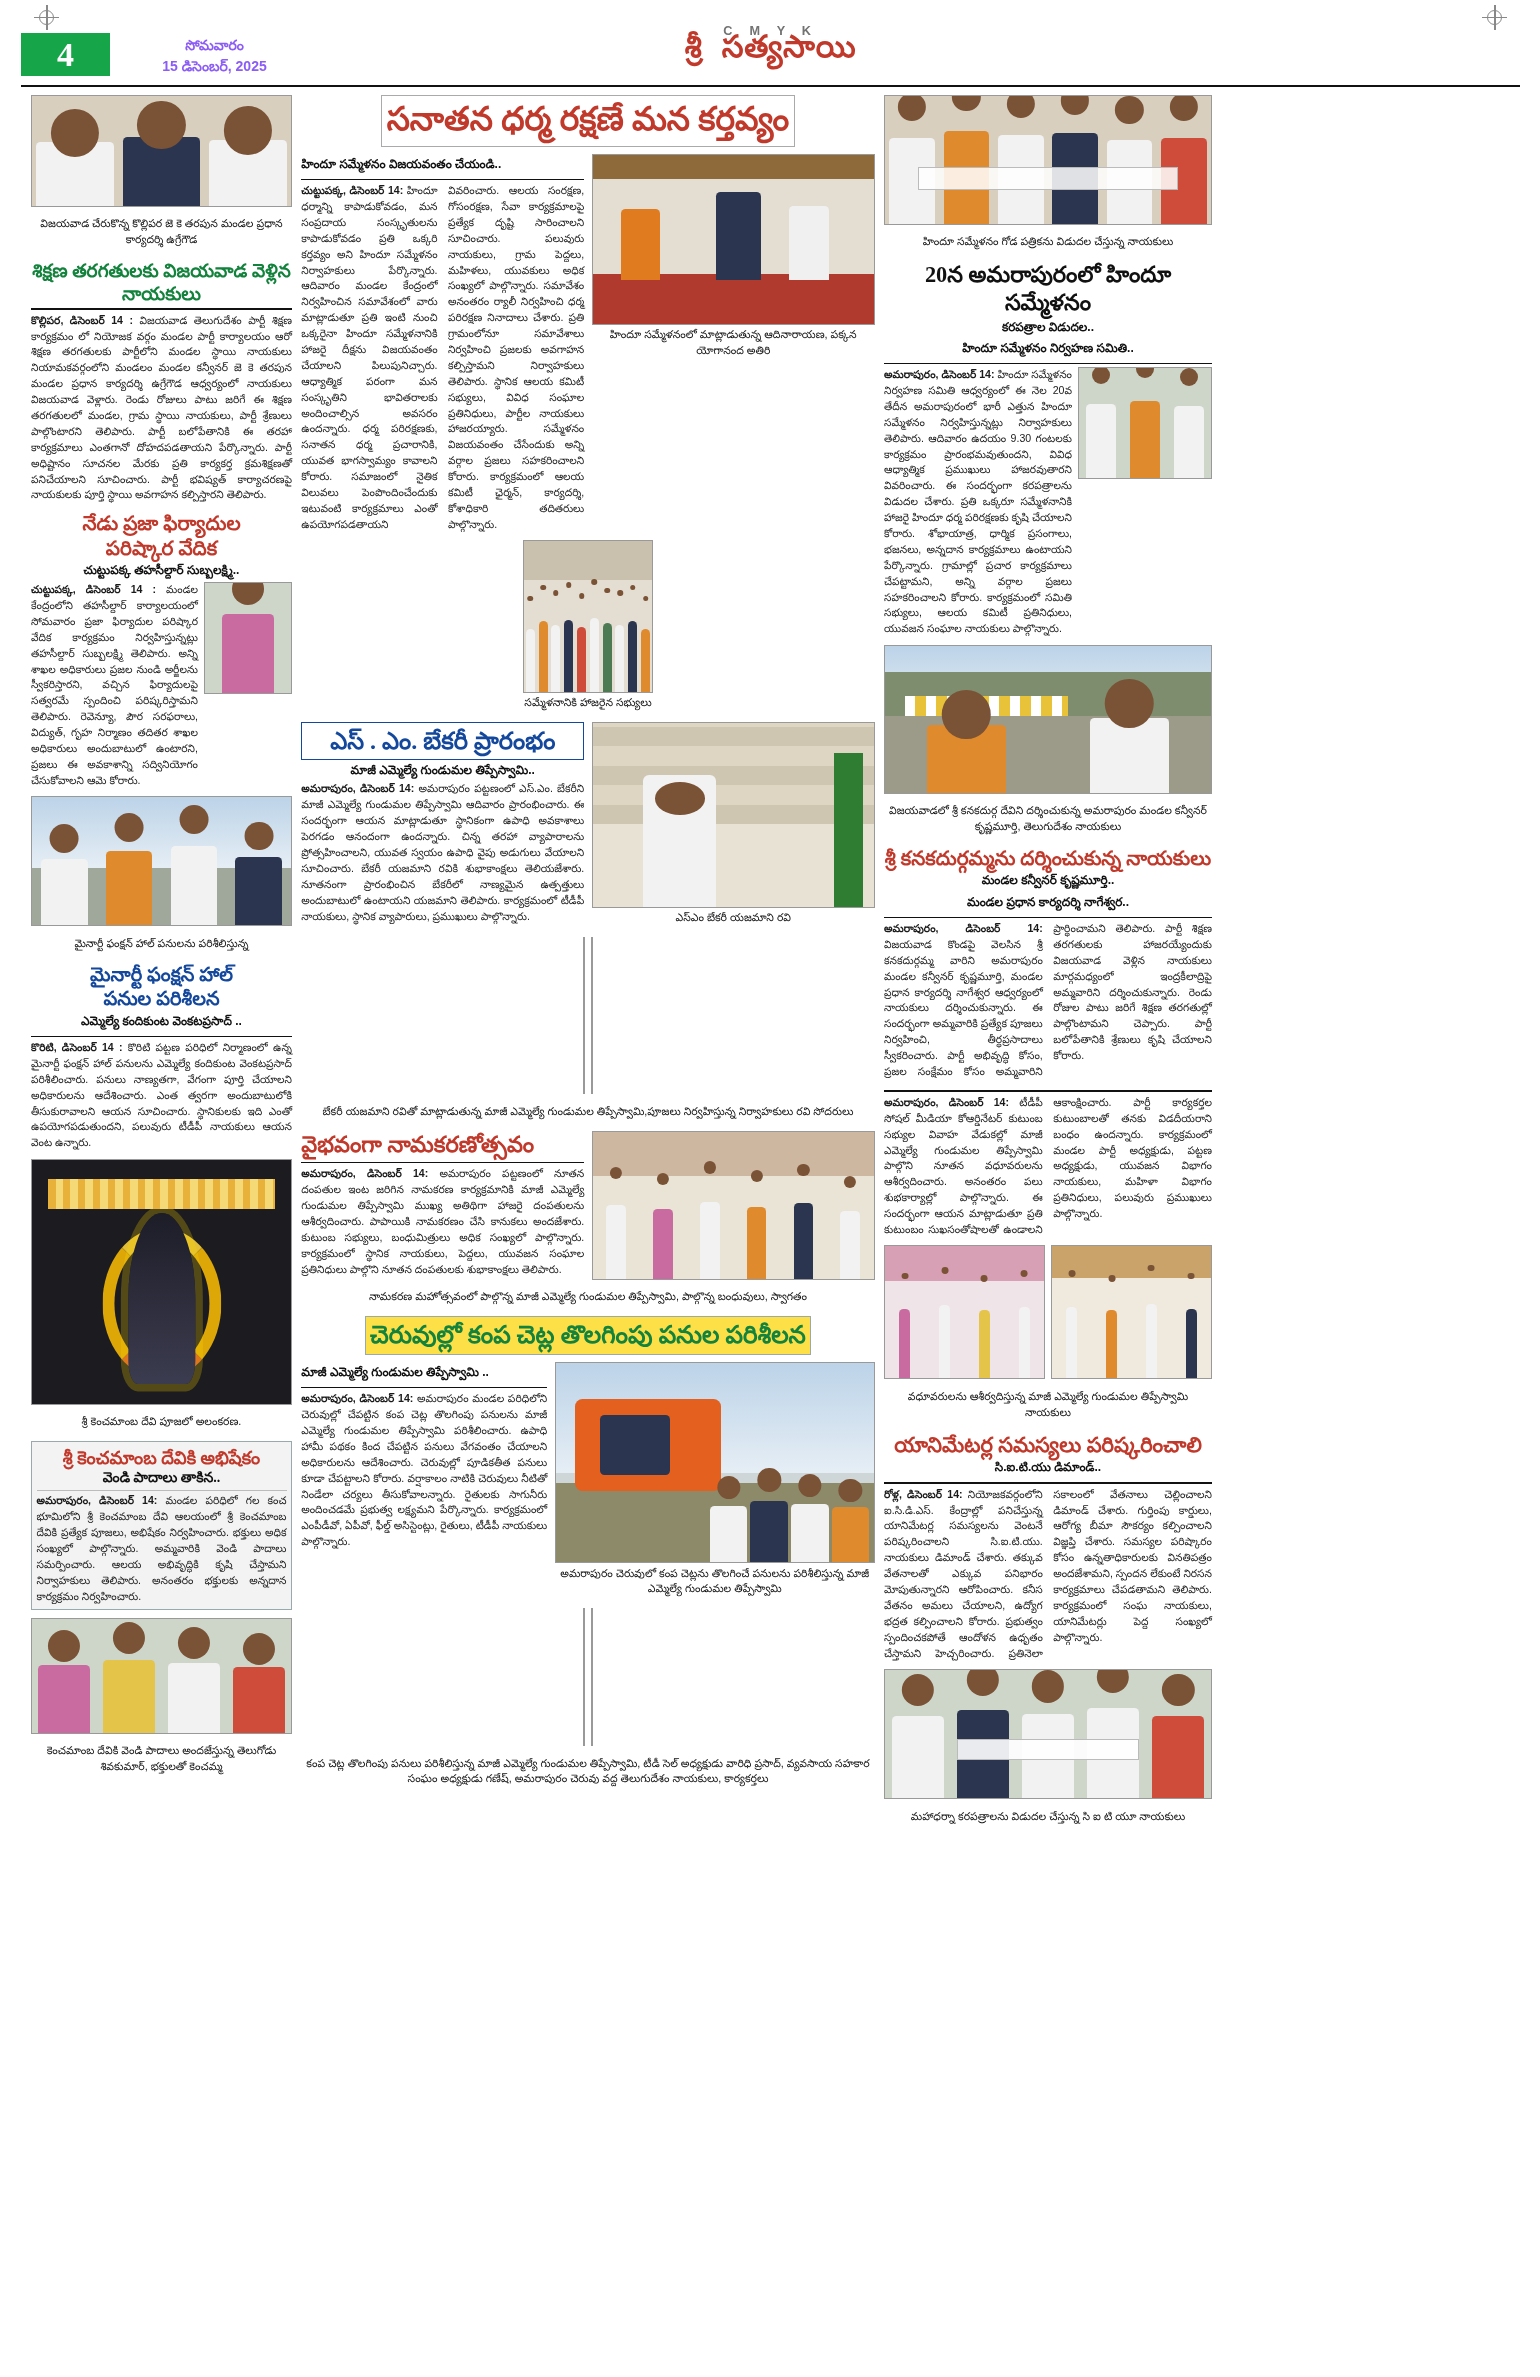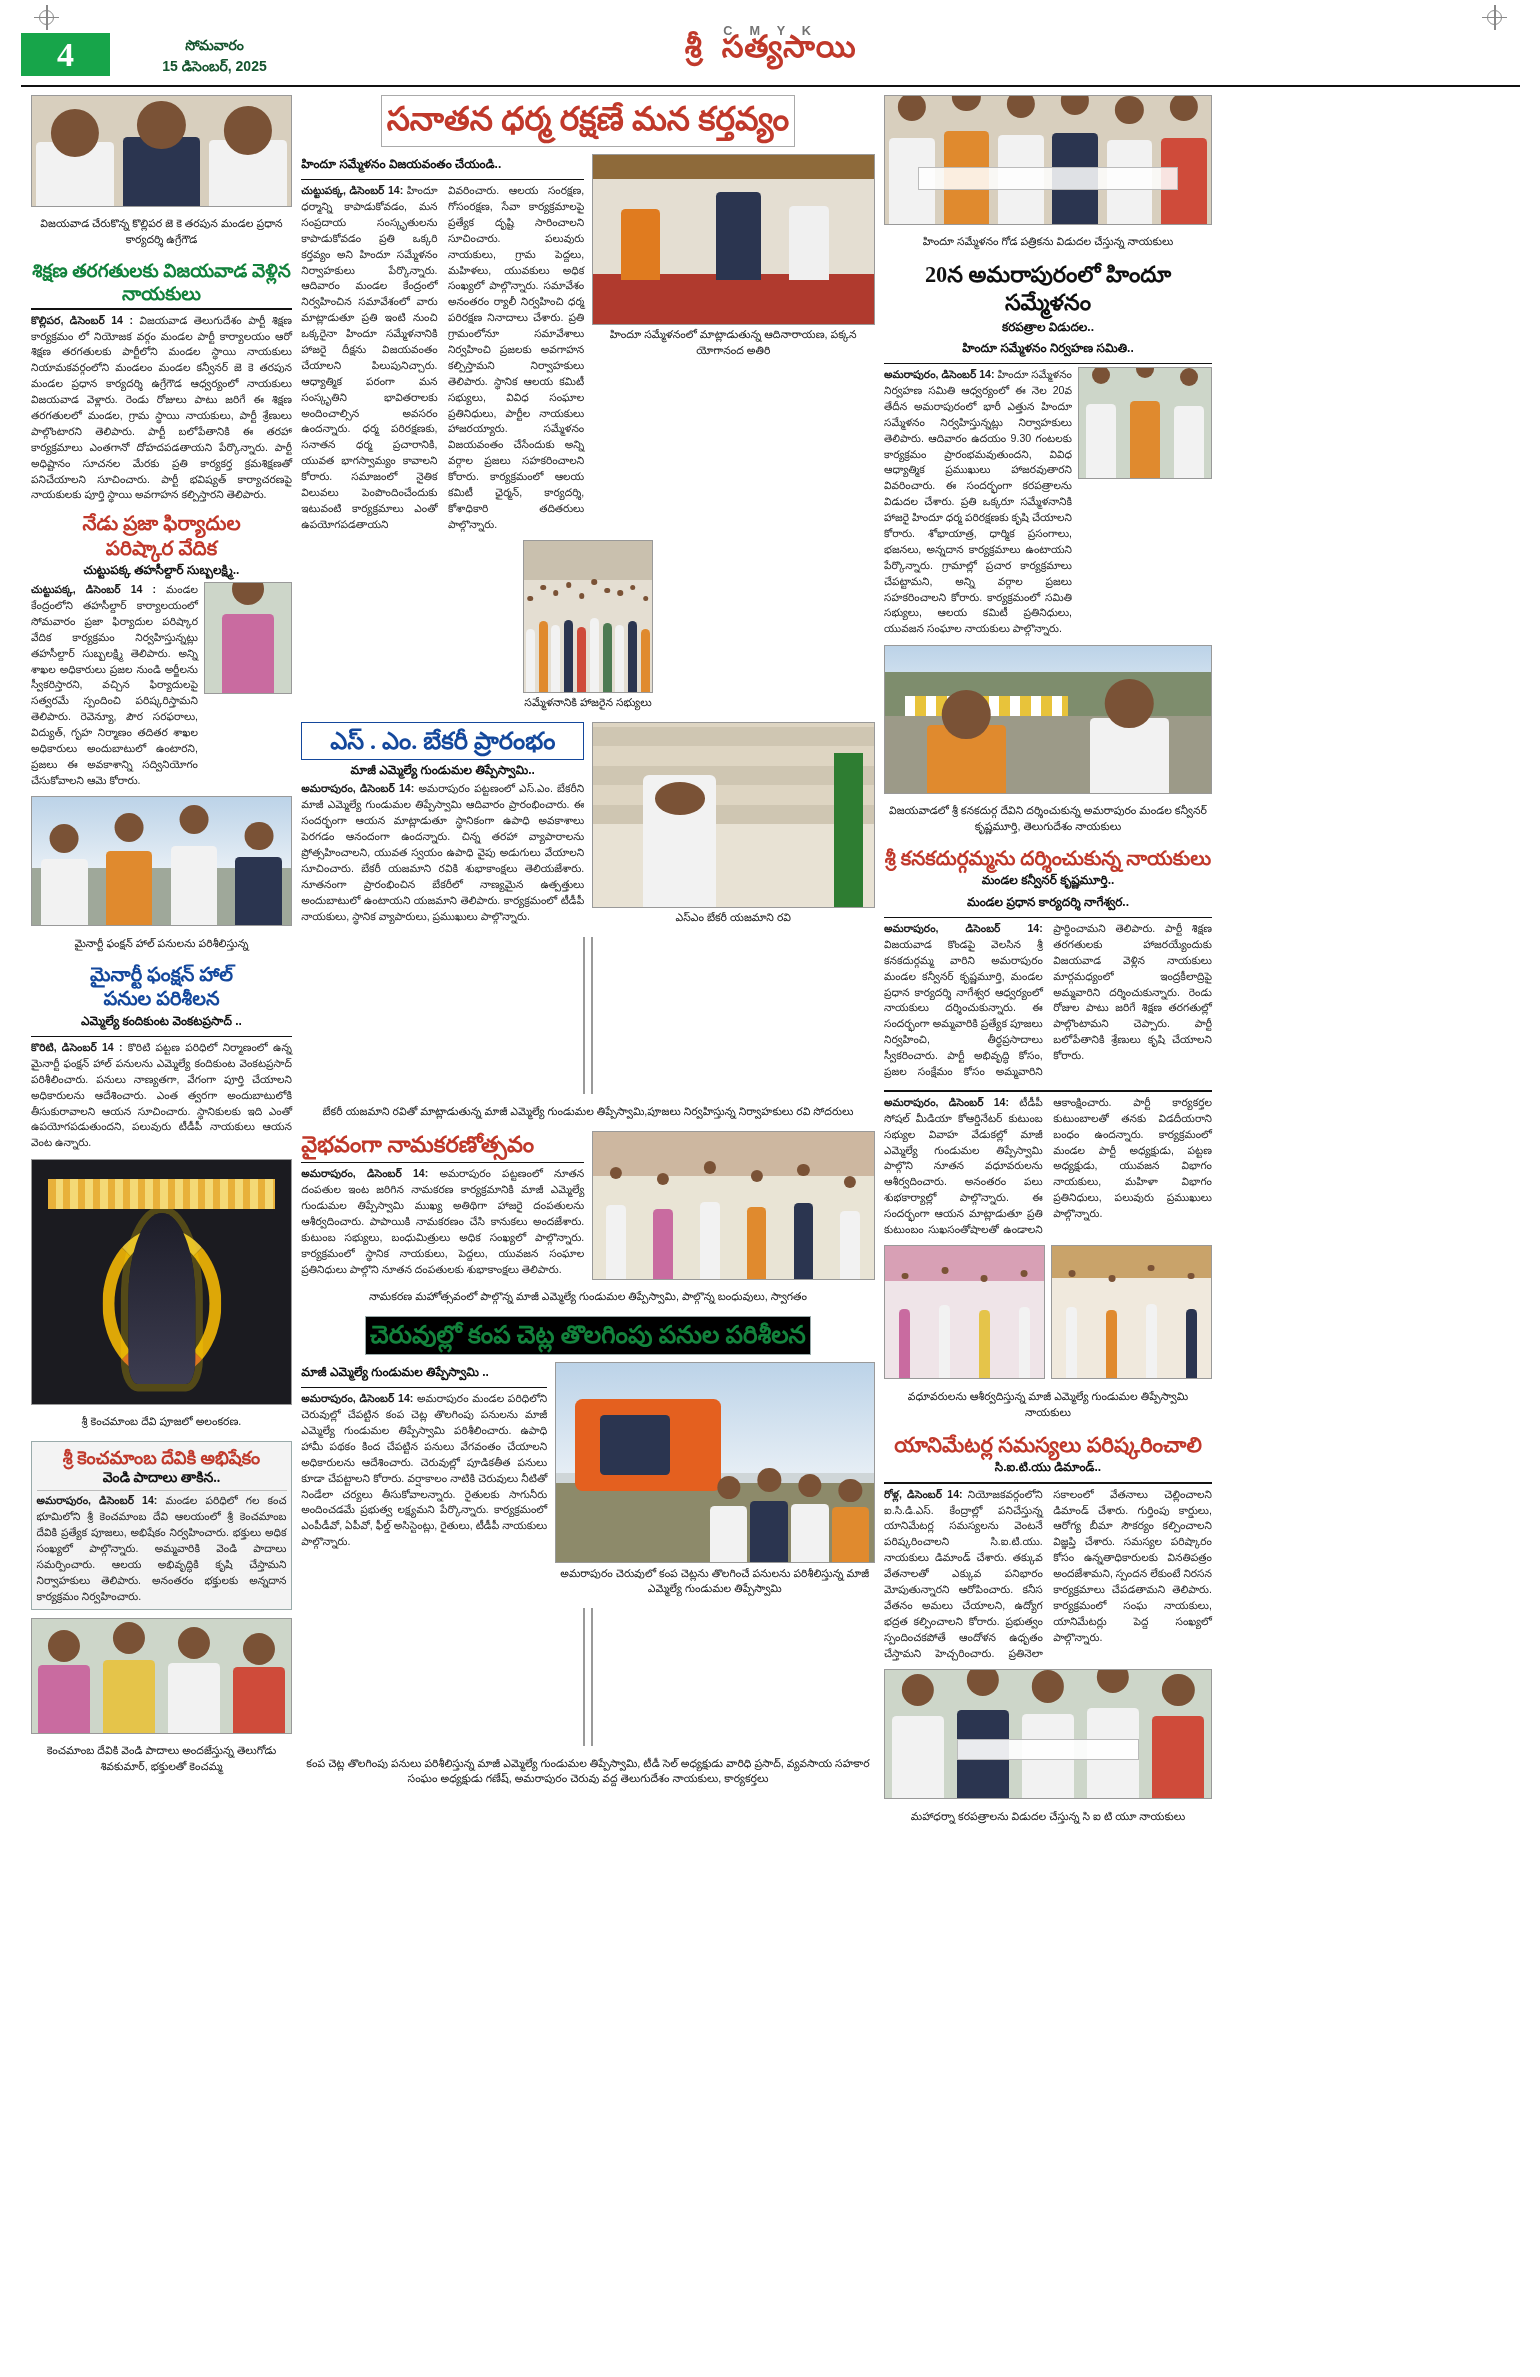--- a/index.html
+++ b/index.html
@@ -74,21 +74,21 @@
     font-family: "Liberation Serif", serif;
   }
   .datebox {
     position: absolute;
     left: 104px; top: 1.5px;
     text-align: center;
     width: 179px;
     font-size: 14px;
     font-weight: bold;
     line-height: 1.5;
-    color: #14532d;
+    color: #8b5cf6;
   }
   .edition {
     position: absolute;
     left: 50%; top: -3px;
     transform: translateX(-50%);
     font-size: 31px;
     font-weight: bold;
     color: #c0392b;
     font-family: Liberation Mono, monospace;
     letter-spacing: 0.7px;
@@ -178,21 +178,21 @@
     background: #fff;
     padding: 3px 4.5px 6px;
   }
   .lead-banner .headline { font-size: 33px; }
 
   .boxed {
     border: 0.7px solid #9aa;
     padding: 4.5px;
     background: #fff;
   }
-  .tint-green { background: #000000; }
+  .tint-green { background: #fde047; }
   .tint-grey { background: #f3f3f3; }
   .sky   { position:absolute; left:0; right:0; top:0; height:55%; background:linear-gradient(#bcd3e8,#e6eef5); }
   .ground{ position:absolute; left:0; right:0; bottom:0; height:45%; background:#b9b0a0; }
   .wall  { position:absolute; inset:0; background:#d8cfbe; }
   .wall2 { position:absolute; inset:0; background:#cdd6c9; }
   .hall  { position:absolute; inset:0; background:#e4ded2; }
   .crowdrow { position:absolute; left:0; right:0; display:flex; justify-content:space-around; align-items:flex-end; }
   .person { width:7%; background:#3b4a63; border-radius:4.5px 4.5px 0 0; position:relative; }
   .person:before { content:""; position:absolute; left:50%; transform:translateX(-50%); top:-52%; width:62%; padding-top:62%; background:#7a5236; border-radius:50%; }
   .person.w { background:#f2f2f2; }

